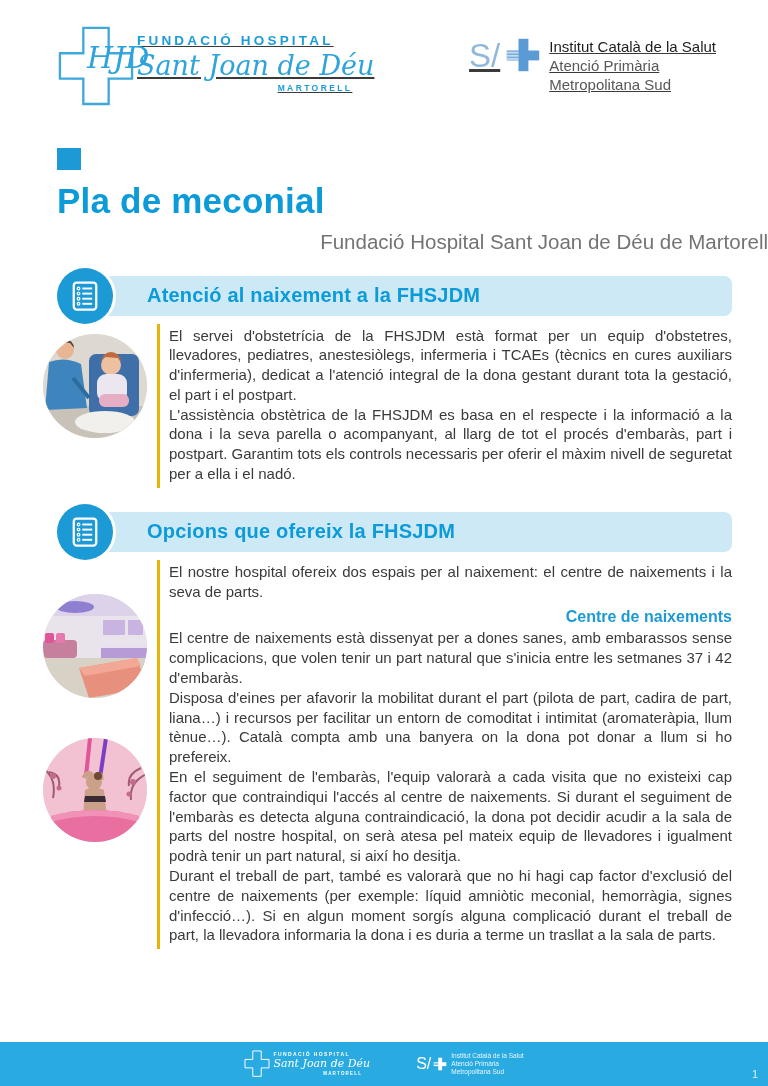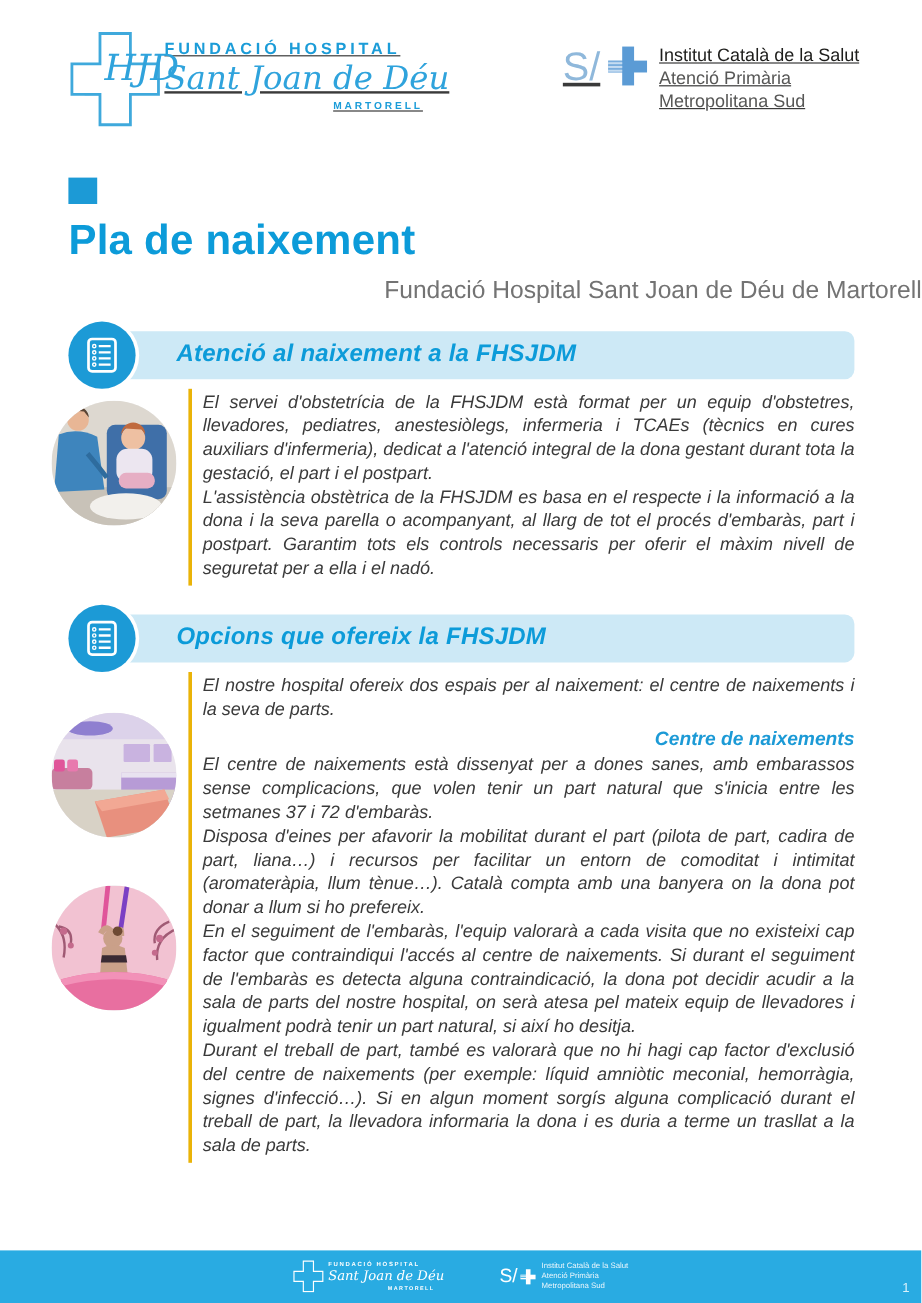--- a/index.html
+++ b/index.html
@@ -58,21 +58,21 @@
     margin:12px 0 0 57px;
     font-size:35px; font-weight:bold; color:#0c9bd9; line-height:1.1;
     letter-spacing:0.2px;
   }
   .doc-subtitle {
     margin:9px 0 0 57px;
     font-size:20.5px; font-weight:normal; color:#737373;text-align:right;
   }
 
   
-  .section { margin:14px 0 0 57px; padding-right:56px;font-style:italic; }
+  .section { margin:14px 0 0 57px; padding-right:36px; }
   .section + .section { margin-top:16px; }
   .section-header { position:relative; height:56px; }
   .section-icon {
     position:absolute; left:0; top:0;
     width:56px; height:56px; border-radius:50%;
     background:#1c9ad6;
     box-shadow:0 0 0 3px #ffffff;
     display:flex; align-items:center; justify-content:center;
     z-index:2;
   }
@@ -179,21 +179,21 @@
       </div>
       <div class="ics-text">
         <div class="ics-line1">Institut Català de la Salut</div>
         <div class="ics-line2">Atenció Primària</div>
         <div class="ics-line3">Metropolitana Sud</div>
       </div>
     </div>
   </header>
 
   <div class="accent-square"></div>
-  <h1 class="doc-title">Pla de naixement</h1>
+  <h1 class="doc-title">Pla de meconial</h1>
   <h2 class="doc-subtitle">Fundació Hospital Sant Joan de Déu de Martorell</h2>
 
   <section class="section">
     <div class="section-header">
       <div class="section-icon">
         <svg viewBox="0 0 24 24">
           <rect x="4.5" y="3" width="15" height="18" rx="2" fill="none" stroke="#ffffff" stroke-width="1.5"></rect>
           <circle cx="7.7" cy="7" r="0.9" fill="none" stroke="#ffffff" stroke-width="0.8"></circle>
           <line x1="10.2" y1="7" x2="16.8" y2="7" stroke="#ffffff" stroke-width="1.3"></line>
           <circle cx="7.7" cy="10.4" r="0.9" fill="none" stroke="#ffffff" stroke-width="0.8"></circle>
@@ -292,21 +292,21 @@
             <path d="M42,52 Q51,47 61,52 L64,80 L40,80 Z" fill="#caa089"></path>
             <path d="M42,58 L62,58 L63,64 L41,64 Z" fill="#3a2a33"></path>
             <path d="M8,78 Q52,66 96,78 L100,104 L4,104 Z" fill="#e86fa0"></path>
             <path d="M8,78 Q52,66 96,78 L97,84 Q52,72 7,84 Z" fill="#f291b8"></path>
           </svg>
         </div>
       </div>
       <div class="text-col">
         <p>El nostre hospital ofereix dos espais per al naixement: el centre de naixements i la seva de parts.</p>
         <div class="sub-heading">Centre de naixements</div>
-        <p>El centre de naixements està dissenyat per a dones sanes, amb embarassos sense complicacions, que volen tenir un part natural que s'inicia entre les setmanes 37 i 72 d'embaràs.</p>
+        <p>El centre de naixements està dissenyat per a dones sanes, amb embarassos sense complicacions, que volen tenir un part natural que s'inicia entre les setmanes 37 i 42 d'embaràs.</p>
         <p>Disposa d'eines per afavorir la mobilitat durant el part (pilota de part, cadira de part, liana…) i recursos per facilitar un entorn de comoditat i intimitat (aromateràpia, llum tènue…). Català compta amb una banyera on la dona pot donar a llum si ho prefereix.</p>
         <p>En el seguiment de l'embaràs, l'equip valorarà a cada visita que no existeixi cap factor que contraindiqui l'accés al centre de naixements. Si durant el seguiment de l'embaràs es detecta alguna contraindicació, la dona pot decidir acudir a la sala de parts del nostre hospital, on serà atesa pel mateix equip de llevadores i igualment podrà tenir un part natural, si així ho desitja.</p>
         <p>Durant el treball de part, també es valorarà que no hi hagi cap factor d'exclusió del centre de naixements (per exemple: líquid amniòtic meconial, hemorràgia, signes d'infecció…). Si en algun moment sorgís alguna complicació durant el treball de part, la llevadora informaria la dona i es duria a terme un trasllat a la sala de parts.</p>
       </div>
     </div>
   </section>
 
   <footer class="footer">
     <div class="f-fhsjd">
       <div class="f-cross">

